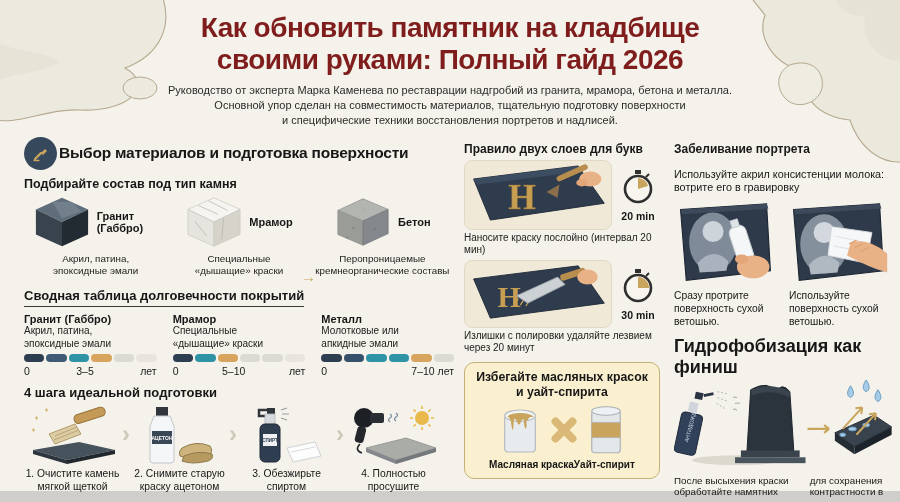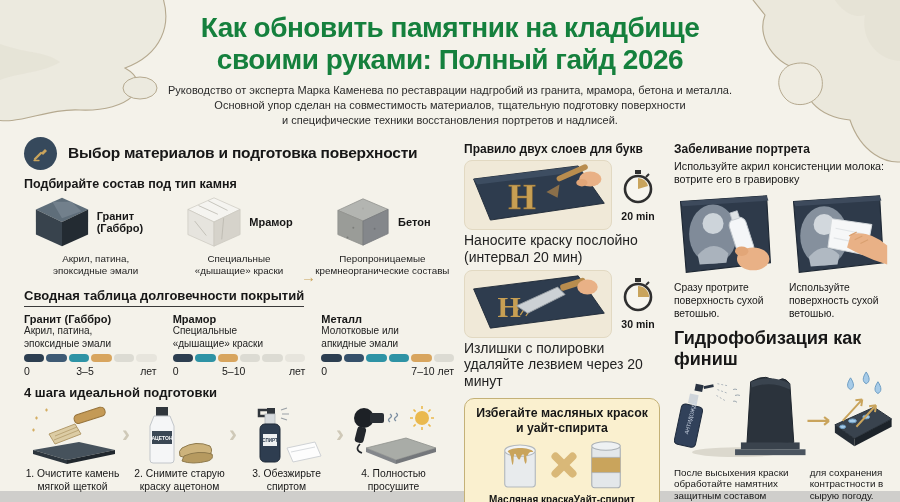--- a/index.html
+++ b/index.html
@@ -6,29 +6,29 @@
   body { background:#888; }
   .canvas {
     position:relative; width:900px; height:502px; background:#f4f2ea;
     overflow:hidden; font-family:"Liberation Sans", sans-serif; color:#171717;
   }
   .deco { position:absolute; pointer-events:none; }
   .bottom-strip { position:absolute; left:0; bottom:0; width:900px; height:11px; background:#cfcecb; }
 
   
   .header { position:absolute; top:12px; left:0; width:900px; text-align:center; z-index:2; }
-  .title { font-size:28px; font-weight:700; letter-spacing:-0.5px; line-height:1.13; color:#15803d; }
+  .title { font-size:28px; font-weight:700; letter-spacing:-0.5px; line-height:1.13; color:#7f1d1d; }
   .subtitle { margin-top:8px; font-size:11px; line-height:1.35; color:#2b2b2b; white-space:pre-line; font-weight:500;}
 
   
   .col { position:absolute; top:136px; z-index:2; }
   .col-left { left:24px; width:430px; }
   .col-right { left:464px; width:428px; }
 
-  .section-head { display:flex; align-items:center; gap:11px; height:34px; }
+  .section-head { display:flex; align-items:center; gap:2px; height:34px; }
   .section-circle { width:33px; height:33px; border-radius:50%; background:#36495c; display:flex; align-items:center; justify-content:center; flex:0 0 33px; }
   .section-title { font-size:15.5px; font-weight:700; letter-spacing:-0.2px; }
 
   .block-title { font-size:12.5px; font-weight:700; margin-top:7px; }
 
   
   .stones { display:flex; margin-top:3px; position:relative; }
   .stone { flex:1; }
   .stone-top { display:flex; align-items:center; justify-content:center; gap:6px; height:56px; }
   .stone-name { font-size:11px; font-weight:700; line-height:1.1; max-width:62px; }
@@ -58,33 +58,33 @@
   
   .sub-cols { display:flex; gap:14px; margin-top:6px; }
   .sub-left { width:196px; }
   .sub-right { width:218px; }
   .sub-title { font-size:12px; font-weight:700; }
 
   .card-row { display:flex; align-items:center; gap:5px; margin-top:4px; }
   .ill-card { background:#f0e9d8; border:1px solid #e2d9c2; border-radius:8px; padding:3px; }
   .timer { width:42px; text-align:center; }
   .timer-time { font-size:10.5px; font-weight:700; margin-top:1px; }
-  .mini-cap { font-size:14px; line-height:1.2; margin-top:2px; color:#222; }
+  .mini-cap { font-size:10px; line-height:1.2; margin-top:2px; color:#222; }
 
   .warning { margin-top:8px; background:#faf0cf; border:1.5px solid #c4b177; border-radius:10px; padding:7px 9px 8px; }
   .warn-title { font-size:12.3px; font-weight:700; text-align:center; white-space:pre-line; line-height:1.2; }
   .warn-cans { display:flex; align-items:center; justify-content:center; gap:8px; margin-top:4px; }
   .warn-x { position:relative; width:30px; height:30px; flex:0 0 30px; }
   .warn-x::before, .warn-x::after { content:""; position:absolute; left:-1px; top:11px; width:32px; height:8px; border-radius:4px; background:#d9b878; }
   .warn-x::before { transform:rotate(45deg); }
   .warn-x::after { transform:rotate(-45deg); }
   .warn-labels { display:flex; justify-content:center; margin-top:3px; }
   .warn-label { font-size:10px; font-weight:700; }
 
-  .p-intro { font-size:10.8px; line-height:1.25; margin-top:4px; }
+  .p-intro { font-size:10.8px; line-height:1.25; margin-top:12px; }
   .p-cards { display:flex; gap:12px; margin-top:5px; }
   .p-caps { display:flex; gap:12px; margin-top:4px; }
   .p-cap { flex:1; font-size:10.3px; line-height:1.25; }
 
   .hydro-title { font-size:18px; font-weight:700; margin-top:7px; }
   .hydro-caps { display:flex; gap:8px; margin-top:1px; }
   .hydro-cap1 { flex:1.55; font-size:9.8px; line-height:1.22; }
   .hydro-cap2 { flex:1; font-size:9.8px; line-height:1.22; }
 </style>
 </head>

